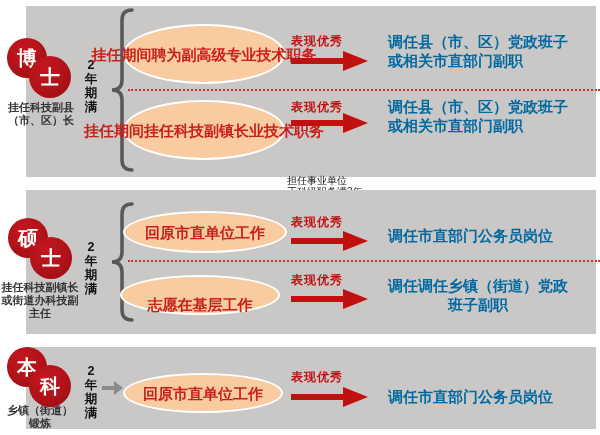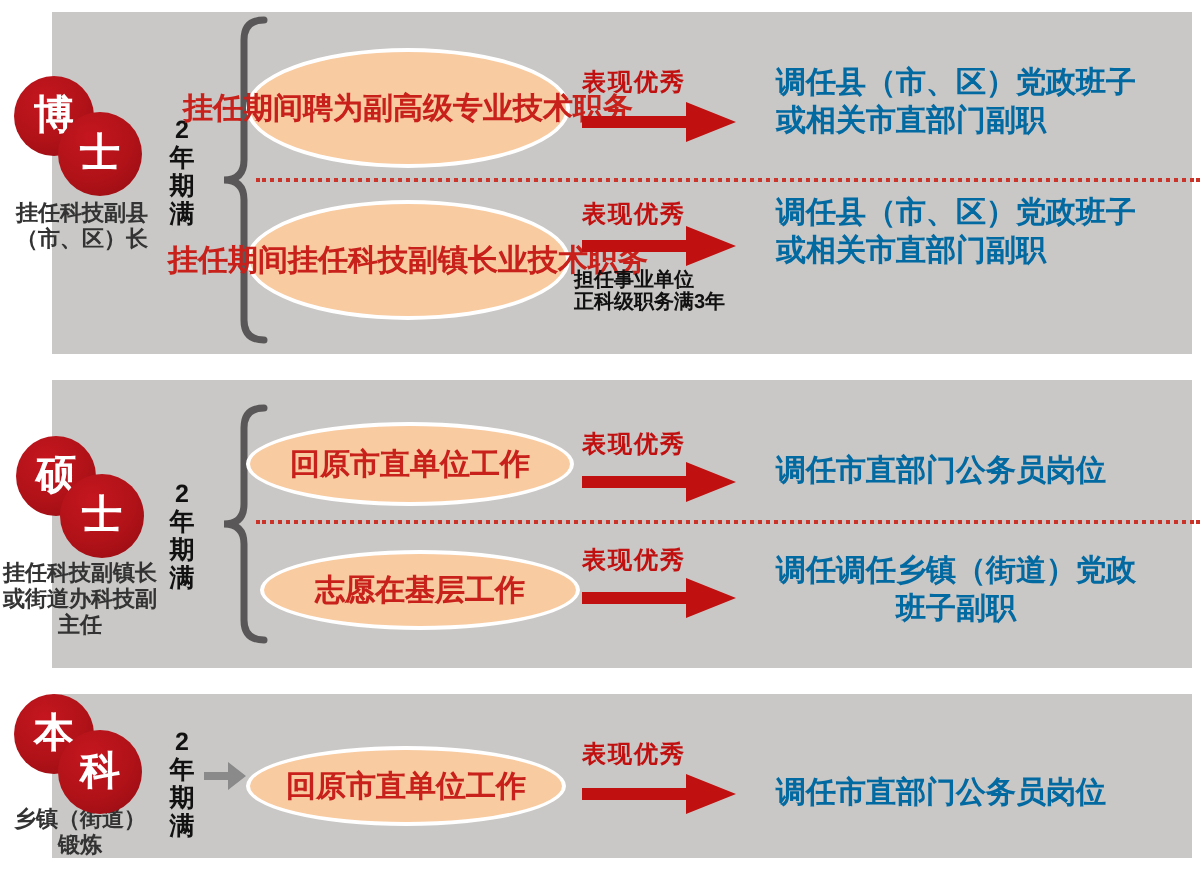--- a/index.html
+++ b/index.html
@@ -39,21 +39,21 @@
     font-size:12px; letter-spacing:1px; white-space:nowrap;
   }
   .red-arrow { position:absolute; }
   .red-arrow polygon { fill:var(--accent-red,#c11010); }
   .gray-arrow { position:absolute; }
   .gray-arrow polygon { fill:var(--gray-arrow,#8a8a8a); }
   .result {
     position:absolute; color:#0369a1; font-weight:bold;
     font-size:15px; line-height:19px; white-space:nowrap;
   }
-  .note { position:absolute; font-size:10px; line-height:11px; font-weight:bold; color:#111; white-space:nowrap; }
+  .note { position:absolute; font-size:10px; line-height:11px; font-weight:normal; color:#111; white-space:nowrap;margin-top:40px; }
   .dotted { position:absolute; height:0; border-top:2.5px dotted var(--dotted-red,#cc3328); }
 </style>
 </head>
 <body>
 
 <div class="stage">
 
   <section class="panel" style="top:6px;height:171px;">
     <div class="circle" style="left:-19px;top:32px;width:40px;height:40px;z-index:1;">
       <span>博</span>
@@ -129,21 +129,21 @@
     <div class="perf" style="left:265px;top:24px;">表现优秀</div>
     <svg class="red-arrow" style="left:265px;top:40px;" width="78" height="22" viewBox="0 0 78 22">
       <polygon points="0,8 52,8 52,1 77,11 52,21 52,14 0,14"></polygon>
     </svg>
     <div class="result" style="left:362px;top:36px;">
       <div>调任市直部门公务员岗位</div>
     </div>
 
     <div class="dotted" style="left:102px;top:70px;width:472px;"></div>
 
-    <div class="ellipse" style="left:104px;top:85px;width:160px;height:40px;">
+    <div class="ellipse" style="left:94px;top:85px;width:160px;height:40px;align-items:flex-end;">
       <div>志愿在基层</div>
       <div>工作</div>
     </div>
     <div class="perf" style="left:265px;top:82px;">表现优秀</div>
     <svg class="red-arrow" style="left:265px;top:98px;" width="78" height="22" viewBox="0 0 78 22">
       <polygon points="0,8 52,8 52,1 77,11 52,21 52,14 0,14"></polygon>
     </svg>
     <div class="result" style="left:362px;top:86px;text-align:center;">
       <div>调任调任乡镇（街道）党政</div>
       <div>班子副职</div>

